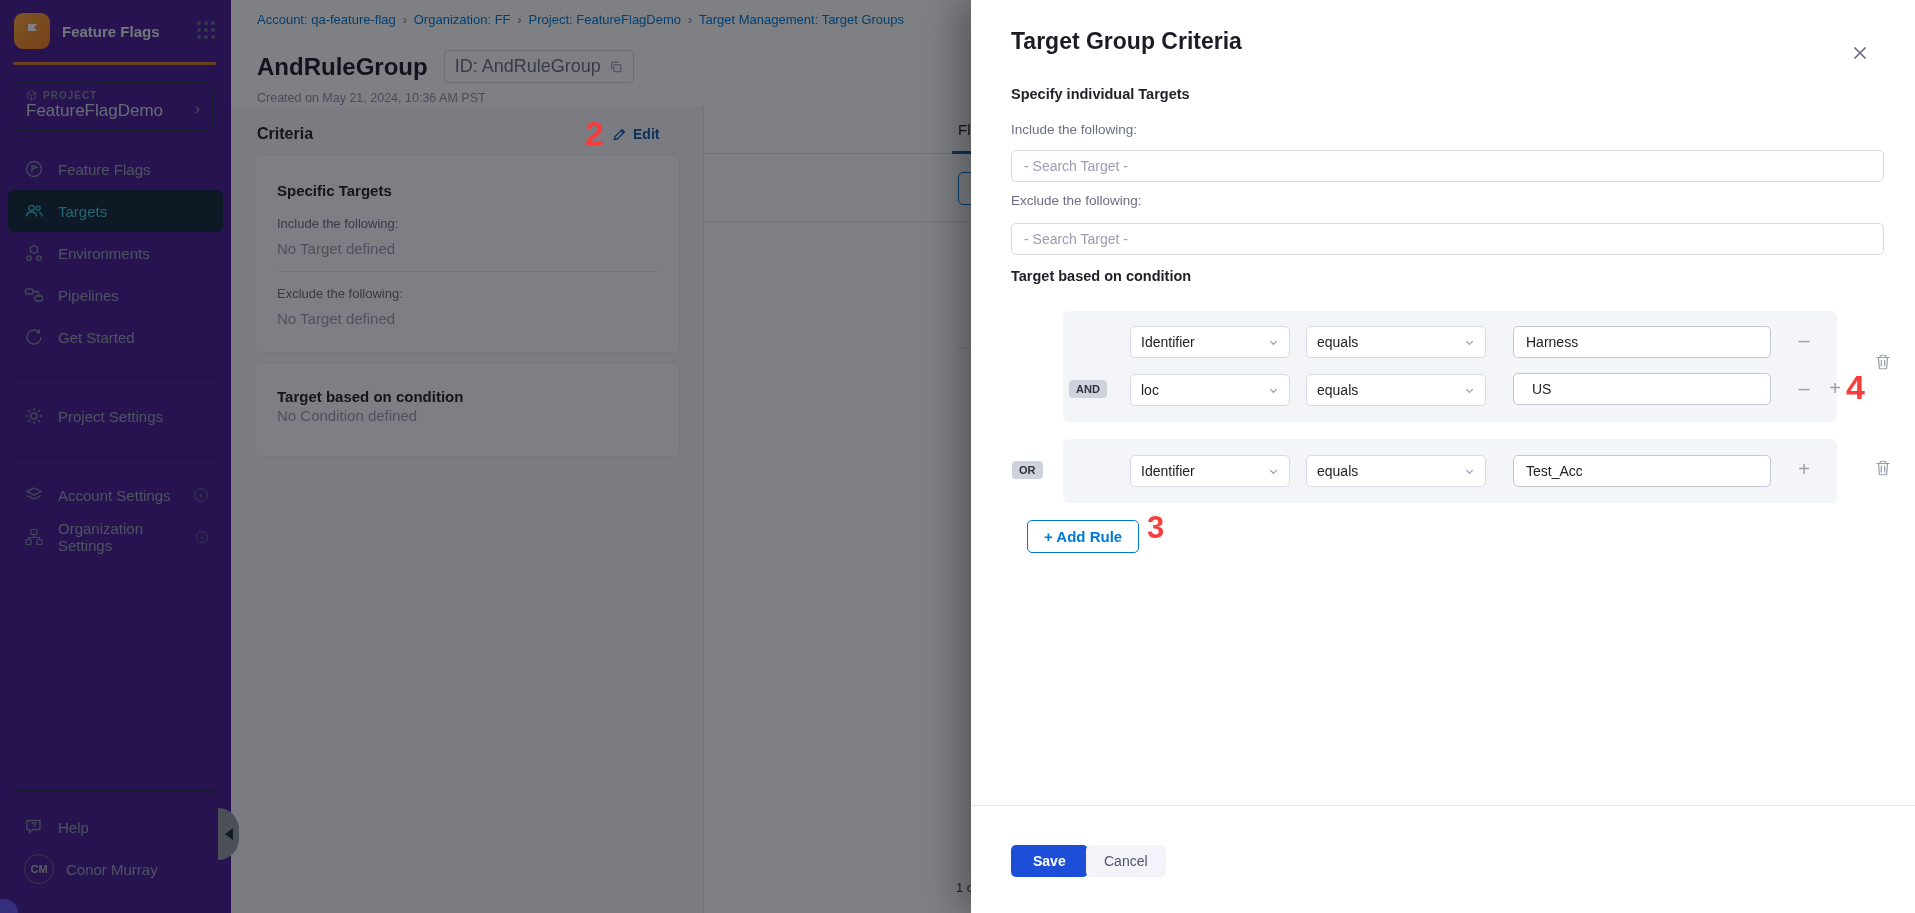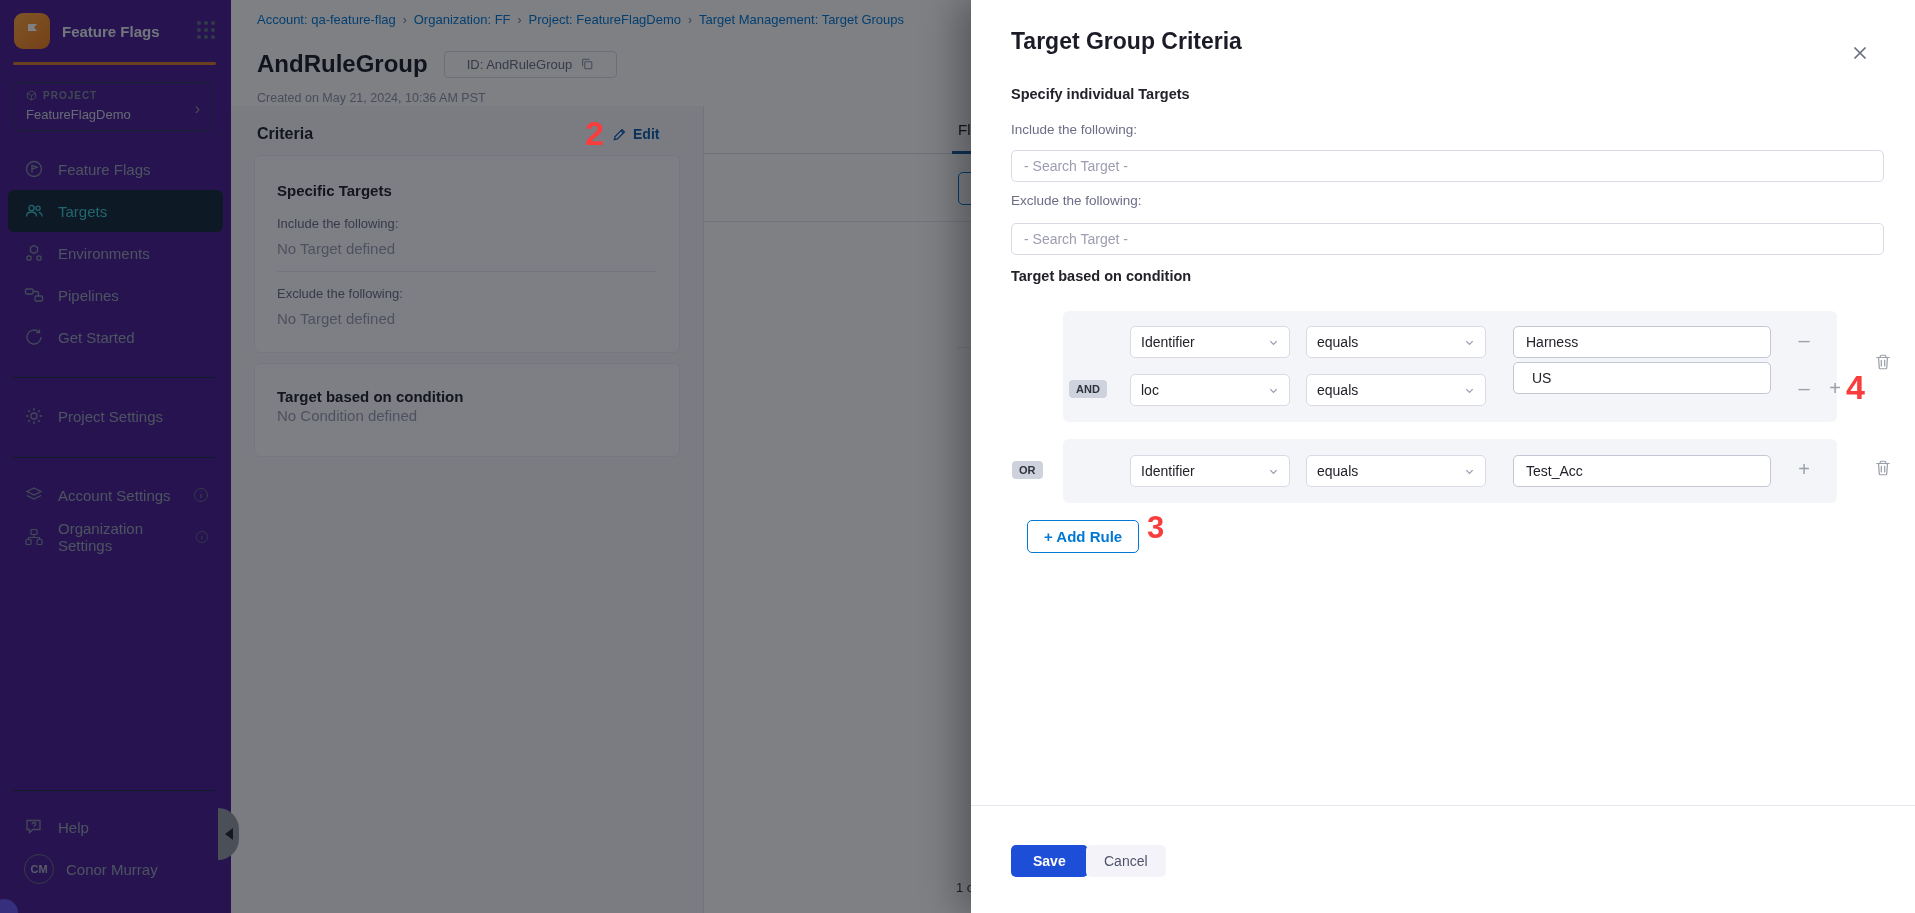--- a/index.html
+++ b/index.html
@@ -10,21 +10,21 @@
   
   .sidebar{position:absolute;left:0;top:0;width:231px;height:913px;background:#4c1d95;z-index:1;}
   .brand{position:absolute;left:0;top:0;width:231px;height:62px;display:flex;align-items:center;padding:0 14px;gap:12px;}
   .logo{width:36px;height:36px;border-radius:9px;background:linear-gradient(135deg,#ffa63e,#ef7b1e);display:flex;align-items:center;justify-content:center;flex:none;}
   .brand-title{font-size:15px;font-weight:700;color:#e4eaf1;flex:1;}
   .grid-menu{width:20px;height:20px;display:grid;grid-template-columns:repeat(3,4px);grid-template-rows:repeat(3,4px);gap:3px;cursor:pointer;}
   .grid-menu i{width:4px;height:4px;border-radius:50%;background:#5d6f82;}
   .brand-rule{position:absolute;left:13px;top:62px;width:203px;height:3px;background:#d9782e;border-radius:2px;}
   .proj-card{position:absolute;left:13px;top:82px;width:200px;height:49px;border:1px solid #26394e;border-radius:8px;padding:7px 12px;cursor:pointer;}
   .proj-label{display:flex;align-items:center;gap:6px;font-size:10px;font-weight:700;letter-spacing:1px;color:#7b8a99;}
-  .proj-name{margin-top:6px;font-size:13px;color:#ccd5de;}
+  .proj-name{margin-top:0;font-size:17px;color:#ccd5de;}
   .proj-chev{position:absolute;right:12px;top:17px;color:#8a96a5;font-size:16px;}
   .nav{position:absolute;left:8px;top:148px;width:215px;}
   .nav-item{display:flex;align-items:center;gap:14px;height:42px;padding:0 0 0 16px;color:#96a3b2;font-size:15px;cursor:pointer;border-radius:6px;}
   .nav-item .nico{width:20px;height:20px;color:#7f8ea0;flex:none;}
   .nav-item.active{background:#13293a;color:#3fc6d4;}
   .nav-item.active .nico{color:#3fc6d4;}
   .side-div{position:absolute;left:13px;width:203px;height:1px;background:#1d2f41;}
   .nav-single{position:absolute;left:8px;width:215px;}
   .info-ic{margin-left:auto;margin-right:14px;color:#5d6f82;}
   .side-foot-user{display:flex;align-items:center;gap:12px;height:42px;padding-left:16px;color:#96a3b2;font-size:15px;cursor:pointer;}
@@ -33,21 +33,21 @@
   .collapse-tab .tri{width:0;height:0;border-top:6px solid transparent;border-bottom:6px solid transparent;border-right:8px solid #1d2836;}
   .corner-dot{position:absolute;left:-10px;top:899px;width:28px;height:28px;border-radius:50%;background:#6656f0;z-index:2;}
 
   
   .main{position:absolute;left:231px;top:0;right:0;height:913px;background:#fff;}
   .breadcrumb{position:absolute;left:26px;top:12px;font-size:13px;color:#0278d5;display:flex;gap:7px;align-items:center;white-space:nowrap;}
   .breadcrumb .sep{color:#6b7893;font-size:12px;}
   .bc-link{cursor:pointer;}
   .title-row{position:absolute;left:26px;top:50px;display:flex;align-items:center;gap:16px;}
   .page-title{font-size:24px;font-weight:700;color:#1c1c28;}
-  .id-chip{display:flex;align-items:center;gap:8px;border:1px solid #d9dae5;border-radius:4px;padding:5px 22px;font-size:13px;color:#6b6d85;}
+  .id-chip{display:flex;align-items:center;gap:8px;border:1px solid #d9dae5;border-radius:4px;padding:5px 10px;font-size:18px;color:#6b6d85;}
   .copy-ic{color:#8d90a6;cursor:pointer;}
   .created{position:absolute;left:26px;top:91px;font-size:12.5px;color:#9293ab;}
   .hdr-div{position:absolute;left:0;top:106px;right:0;height:1px;background:#e3e5ec;}
   .vcol-div{position:absolute;left:472px;top:106px;width:1px;bottom:0;background:#e3e5ec;}
   .criteria-col{position:absolute;left:0;top:106px;width:472px;bottom:0;background:#f7f7fa;}
   .crit-head{position:absolute;left:26px;top:19px;font-size:16px;font-weight:700;color:#22222a;}
   .edit-link{position:absolute;left:381px;top:20px;display:flex;align-items:center;gap:6px;color:#0b5cad;font-size:14px;font-weight:700;cursor:pointer;}
   .crit-card{position:absolute;left:23px;width:426px;background:#fdfdfe;border:1px solid #ebedf2;border-radius:6px;}
   .card1{top:49px;height:198px;}
   .card2{top:257px;height:94px;}
@@ -369,21 +369,21 @@
       <svg class="chev" width="11" height="11" viewBox="0 0 12 12" fill="none" stroke="currentColor" stroke-width="1.4">
           <path d="M2.5 4.5L6 8l3.5-3.5"></path>
         </svg>
     </div>
     <div class="sel" style="left:335px;top:374px;width:180px">
       <span>equals</span>
       <svg class="chev" width="11" height="11" viewBox="0 0 12 12" fill="none" stroke="currentColor" stroke-width="1.4">
           <path d="M2.5 4.5L6 8l3.5-3.5"></path>
         </svg>
     </div>
-    <input class="val-input" style="left: 542px; top: 362px; padding-left: 18px;" value="US">
+    <input class="val-input" style="left: 542px; top: 373px; padding-left: 18px;" value="US">
     <div class="op-btn" style="left:822px;top:378px">–</div>
     <div class="op-btn" style="left:853px;top:378px">+</div>
 
     <div class="rule-group rg2"></div>
     <div class="conn-badge" style="left:41px;top:461px">OR</div>
     <div class="sel" style="left:159px;top:455px;width:160px">
       <span>Identifier</span>
       <svg class="chev" width="11" height="11" viewBox="0 0 12 12" fill="none" stroke="currentColor" stroke-width="1.4">
           <path d="M2.5 4.5L6 8l3.5-3.5"></path>
         </svg>

